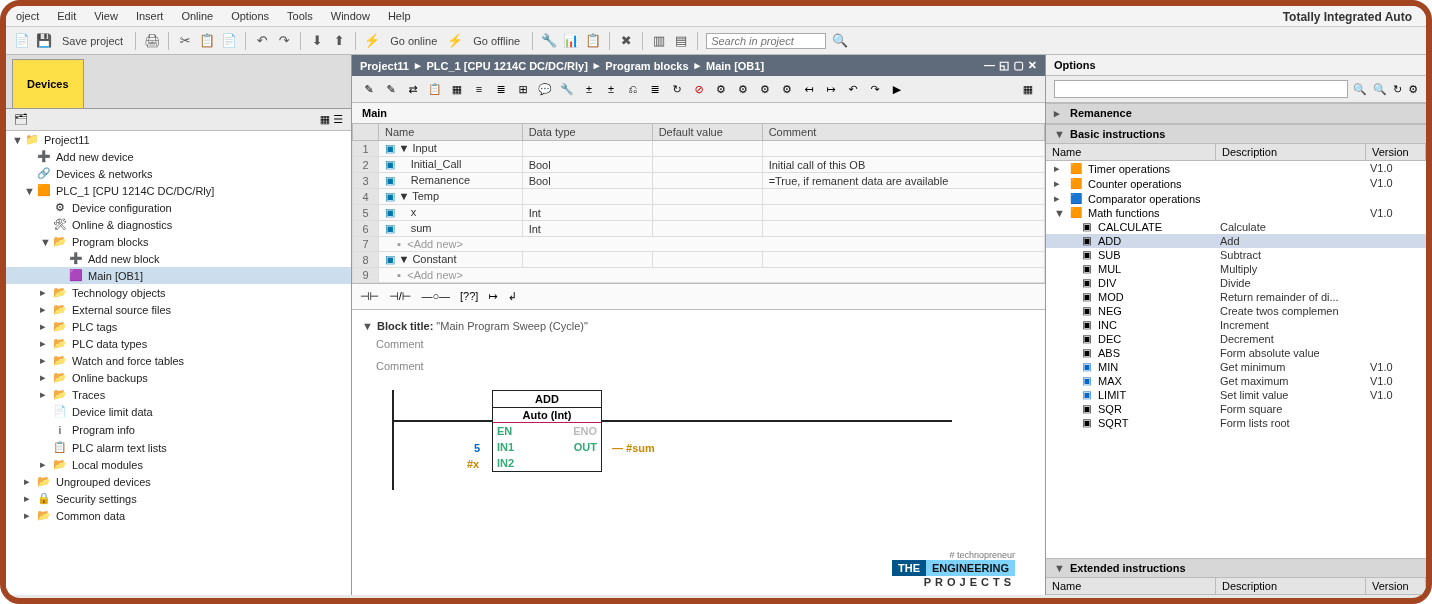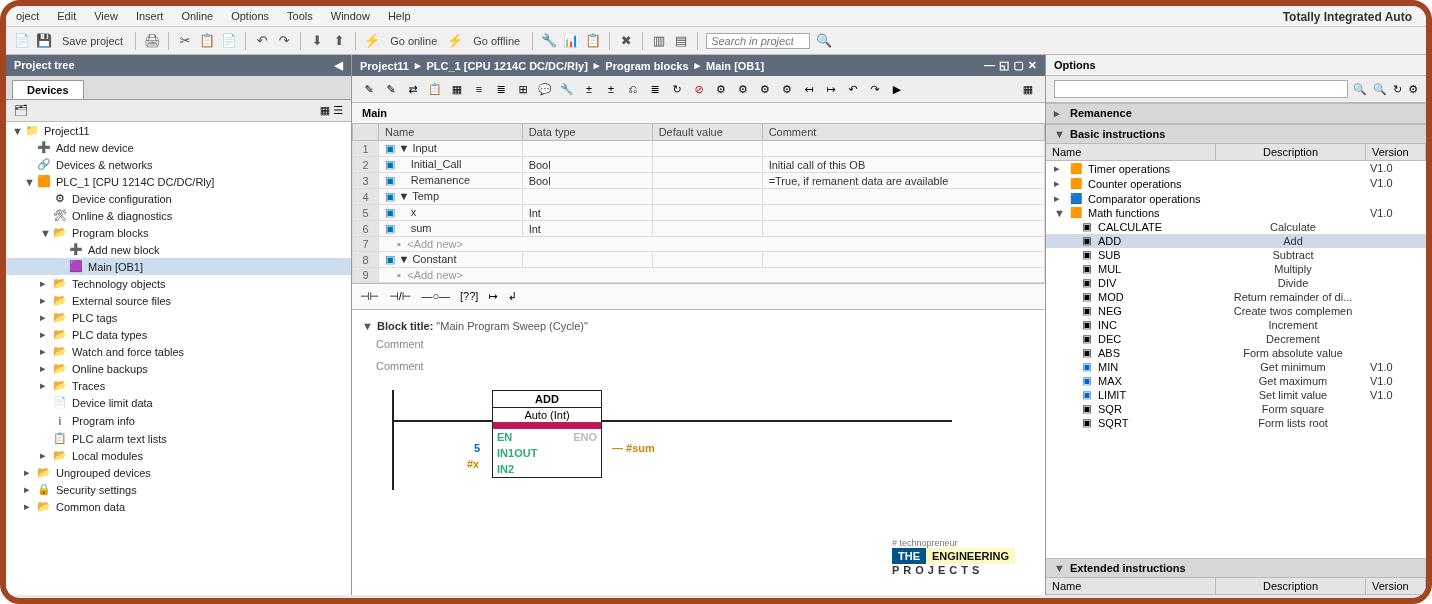--- a/index.html
+++ b/index.html
@@ -8,28 +8,28 @@
 .frame { border: 6px solid #a34520; border-radius: 20px; width: 1432px; height: 604px; overflow: hidden; position: relative; background: #e8e8e8; }
 
 .menubar { display: flex; gap: 18px; padding: 4px 10px; background: #f4f4f4; border-bottom: 1px solid #ccc; }
 .menubar span { color: #333; cursor: pointer; }
 .brand { position: absolute; right: 14px; top: 4px; color: #444; font-size: 12px; font-weight: 600; }
 
 .toolbar { display: flex; align-items: center; gap: 6px; padding: 3px 8px; background: #f0f0f0; border-bottom: 1px solid #bbb; height: 28px;}
 .toolbar .icon { width: 16px; height: 16px; display: inline-flex; align-items: center; justify-content: center; color: #555; font-size: 13px; }
 .toolbar .sep { width: 1px; height: 18px; background: #bbb; margin: 0 2px; }
 .toolbar .btntxt { color: #444; padding: 0 4px;}
-.toolbar input[type=search] { border: 1px solid #aaa; padding: 1px 4px; width: 104px; font-style: italic; color: #888;}
+.toolbar input[type=search] { border: 1px solid #aaa; padding: 1px 4px; width: 120px; font-style: italic; color: #888;}
 
 .workspace { display: flex; height: calc(100% - 52px); }
 
 .panel-left { width: 346px; background: #ebebeb; border-right: 1px solid #999; display: flex; flex-direction: column; }
 .panel-title { background: #5f6a7a; color: #fff; padding: 4px 8px; font-weight: 600; display: flex; justify-content: space-between;}
 .tabrow { background: #ddd; padding: 4px 6px 0 6px; border-bottom: 1px solid #999;}
-.tab { display: inline-block; background: #ffffff; border: 1px solid #999; border-bottom: none; padding: 3px 14px; font-weight: 600;}
+.tab { display: inline-block; background: #fde047; border: 1px solid #999; border-bottom: none; padding: 18px 14px; font-weight: 600;}
 .subtool { padding: 4px 8px; display: flex; justify-content: space-between; border-bottom: 1px solid #bbb;}
 .tree { flex: 1; overflow: auto; background: #fff; }
 .tree-row { display: flex; align-items: center; padding: 2px 6px; color: #222; white-space: nowrap;}
 .tree-row.sel { background: #cde; }
 .tree-row .exp { width: 12px; color: #555; }
 .tree-row .ico { width: 16px; text-align: center; margin-right: 4px; }
 .ind1 { padding-left: 18px;} .ind2 { padding-left: 34px;} .ind3 { padding-left: 50px;}
 
 .panel-mid { flex: 1; background: #eee; display: flex; flex-direction: column; border-right: 1px solid #999;}
 .breadcrumb { background: #5f6a7a; color: #fff; padding: 4px 8px; display: flex; align-items: center; gap: 6px; font-weight: 600;}
@@ -48,41 +48,41 @@
 .block-section { flex:1; overflow:auto; background:#fff; padding: 6px 10px; position: relative;}
 .blk-title { font-weight:600; color:#333; padding: 4px 0; }
 .blk-title .lt { font-weight:400; color:#555;}
 .comment-txt { color:#888; padding: 2px 0 8px 14px;}
 .network-hdr { font-weight:600; padding: 6px 0 2px 0;}
 .ladder { position:relative; height: 120px; margin-left:30px;}
 .rail { position:absolute; left:0; top:10px; bottom:10px; width:2px; background:#222;}
 .hline { position:absolute; height:2px; background:#222; top:40px; left:0; width:560px;}
 .addbox { position:absolute; left:100px; top:10px; width:110px; border:1px solid #222; background:#fff; text-align:center;}
 .addbox .hdr { border-bottom:1px solid #222; font-weight:600; padding:2px;}
-.addbox .sub { border-bottom:7px solid #be185d; padding:1px; font-weight:400;}
+.addbox .sub { border-bottom:1px solid #be185d; padding:1px; font-weight:700;}
 .addbox .ports { display:flex; justify-content:space-between; padding:2px 4px; color:#3a7; font-weight:600;}
-.addbox .ports2 { display:flex; justify-content:flex-start; padding:2px 4px; color:#3a7; font-weight:600;}
+.addbox .ports2 { display:flex; justify-content:space-between; padding:2px 4px; color:#3a7; font-weight:600;}
 .sig { position:absolute; font-weight:600; }
 .sig.blue { color:#06c;}
 .sig.org { color:#c80;}
 
-.logo-ep { position:absolute; right:30px; bottom:19px; text-align:left; }
+.logo-ep { position:absolute; right:30px; bottom:7px; text-align:right; }
 .logo-ep .t1 { background:#058; color:#fff; font-weight:700; padding:2px 6px; display:inline-block;}
-.logo-ep .t2 { background:#fef9c3; color:#111; font-weight:700; padding:2px 6px; display:inline-block;}
+.logo-ep .t2 { background:#7dd3fc; color:#111; font-weight:700; padding:2px 6px; display:inline-block;}
 .logo-ep .t3 { color:#333; font-weight:700; letter-spacing:4px; }
 .logo-ep .t4 { color:#777; font-size:9px;}
 
 .panel-right { width: 380px; background: #eee; display: flex; flex-direction: column;}
 .opts { padding:4px 8px; font-weight:600; background:#f2f2f2; border-bottom:1px solid #bbb;}
 .right-tool { padding:4px 8px; display:flex; gap:6px; align-items:center; border-bottom:1px solid #bbb; background:#eee;}
 .right-tool input { flex:1; border:1px solid #aaa; padding:2px;}
 .cat-hdr { background:#d7d7d7; padding:3px 8px; font-weight:600; border-top:1px solid #bbb; border-bottom:1px solid #bbb; display:flex; gap:4px;}
 .instr-head { display:flex; background:#e4e4e4; border-bottom:1px solid #bbb;}
 .instr-head div { padding:2px 6px; border-right:1px solid #bbb;}
-.col-name { width: 170px;} .col-desc { flex:1;text-align:center;} .col-ver { width:60px;}
+.col-name { width: 170px;} .col-desc { flex:1;} .col-ver { width:60px;}
 .instr-list { flex:1; overflow:auto; background:#fff;}
 .instr-row { display:flex; padding:1px 0; }
 .instr-row.sel { background:#cfd9ea;}
 .instr-row .col-name { padding-left:8px; display:flex; align-items:center; gap:4px;}
 .instr-row .col-desc { padding-left:4px; color:#333;}
 .instr-row .col-ver { padding-left:4px; color:#333;}
 .ico-sm { display:inline-block; width:14px; height:12px; text-align:center; font-size:10px;}
 .ico-blue { color:#06c;}
 .caret { color:#555; width:12px; display:inline-block;}
 .details-lbl { padding:3px 8px; font-weight:600; background:#ddd; border-top:1px solid #999;}
@@ -135,24 +135,20 @@
     <span class="icon">▥</span>
     <span class="icon">▤</span>
     <span class="sep"></span>
     <input type="search" placeholder="Search in project" style="">
     <span class="icon">🔍</span>
   </div>
 
   <div class="workspace">
 
     <div class="panel-left">
-      <div class="panel-title">
-        <span>Project tree</span>
-        <span>◀</span>
-      </div>
       <div class="tabrow"><span class="tab">Devices</span></div>
       <div class="subtool">
         <span class="icon">🗂</span>
         <span>
           <span class="icon">▦</span>
           <span class="icon">☰</span>
         </span>
       </div>
       <div class="tree" id="tree">
           <div class="tree-row ind0">

